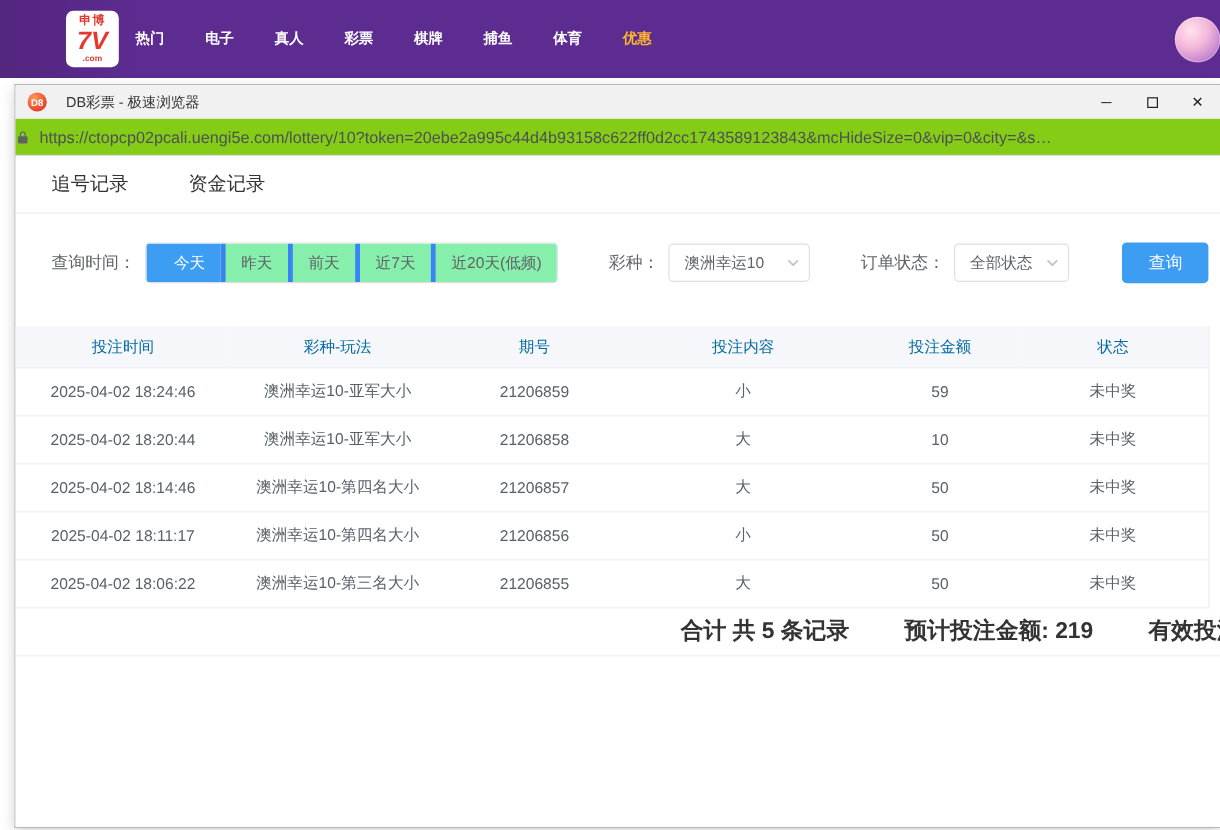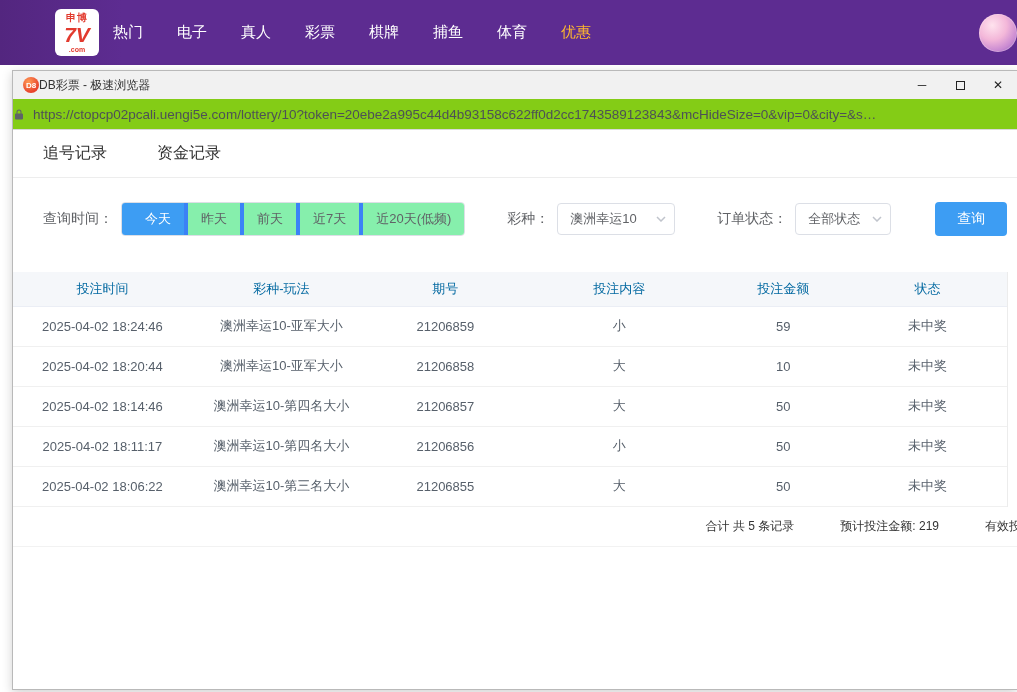--- a/index.html
+++ b/index.html
@@ -17,42 +17,42 @@
   }
   .logo {
     width:44px; height:47px; background:#fff; border-radius:6px;
     display:flex; flex-direction:column; align-items:center; justify-content:center;
     line-height:1; margin-right:14px; cursor:pointer; flex:0 0 auto;
   }
   .logo-cn { color:#e23a2e; font-size:10px; font-weight:bold; letter-spacing:1px; }
   .logo-7v { color:#e23a2e; font-size:21px; font-weight:900; font-style:italic; margin:1px 0; }
   .logo-com { color:#e23a2e; font-size:7px; font-weight:bold; }
   .nav-items { display:flex; gap:34px; align-items:center; }
-  .nav-item { color:#fff; font-size:15px; font-weight:normal; cursor:pointer; white-space:nowrap; }
+  .nav-item { color:#fff; font-size:12px; font-weight:bold; cursor:pointer; white-space:nowrap; }
   .nav-item.hl { color:#ffb82e; }
   .avatar {
     margin-left:auto; margin-right:0; width:38px; height:38px; border-radius:50%;
     background:radial-gradient(circle at 35% 30%, #ffe3ee 0%, #f3b7d9 40%, #c98ad2 70%, #7e4fb0 100%);
     flex:0 0 auto; cursor:pointer; box-shadow:0 0 0 1px rgba(255,255,255,.25) inset;
   }
 
   
   .window {
     position:relative; margin:5px 0 0 12px; width:1005px; height:620px;
     background:#fff; border:1px solid #b9b9b9; border-right:none;
     box-shadow:0 3px 10px rgba(0,0,0,.18);
   }
   .titlebar {
     height:28px; background:#f1f1f1; display:flex; align-items:center; padding-left:10px;
   }
   .favicon {
     width:16px; height:16px; border-radius:50%;
     background:radial-gradient(circle at 35% 30%, #ff9a55, #e8432d 70%);
     color:#fff; font-size:8px; font-weight:bold;
-    display:flex; align-items:center; justify-content:center; margin-right:0;
+    display:flex; align-items:center; justify-content:center; margin-right:16px;
   }
   .win-title { font-size:12px; color:#333; white-space:nowrap; }
   .win-controls { margin-left:auto; display:flex; height:100%; }
   .win-btn { width:38px; height:100%; display:flex; align-items:center; justify-content:center; font-size:12px; color:#222; cursor:pointer; }
   .max-box { width:9px; height:9px; border:1px solid #222; display:inline-block; }
 
   .urlbar {
     height:31px; background:#84cc16; border-bottom:1px solid #d9d9d9;
     display:flex; align-items:center; padding-left:0; gap:8px;
   }
@@ -97,21 +97,21 @@
     background:#f5f7fa; height:34px; font-size:13px; font-weight:normal;
     color:#0369a1; text-align:center; border-bottom:1px solid #ebeef5;
   }
   tbody td {
     height:40px; font-size:13px; color:#57606b; text-align:center;
     border-bottom:1px solid #f0f0f0; white-space:nowrap;
   }
 
   .summary {
     display:flex; justify-content:flex-end; align-items:center; gap:46px;
-    height:40px; font-size:12px; color:#333; border-bottom:1px solid #f2f2f2;
+    height:40px; font-size:19px; color:#333; border-bottom:1px solid #f2f2f2;font-weight:bold;
   }
   .summary .cut { margin-right:-16px; white-space:nowrap; }
 </style>
 </head>
 <body>
 
 <div class="topnav">
   <div class="logo">
     <div class="logo-cn">申博</div>
     <div class="logo-7v">7V</div>

